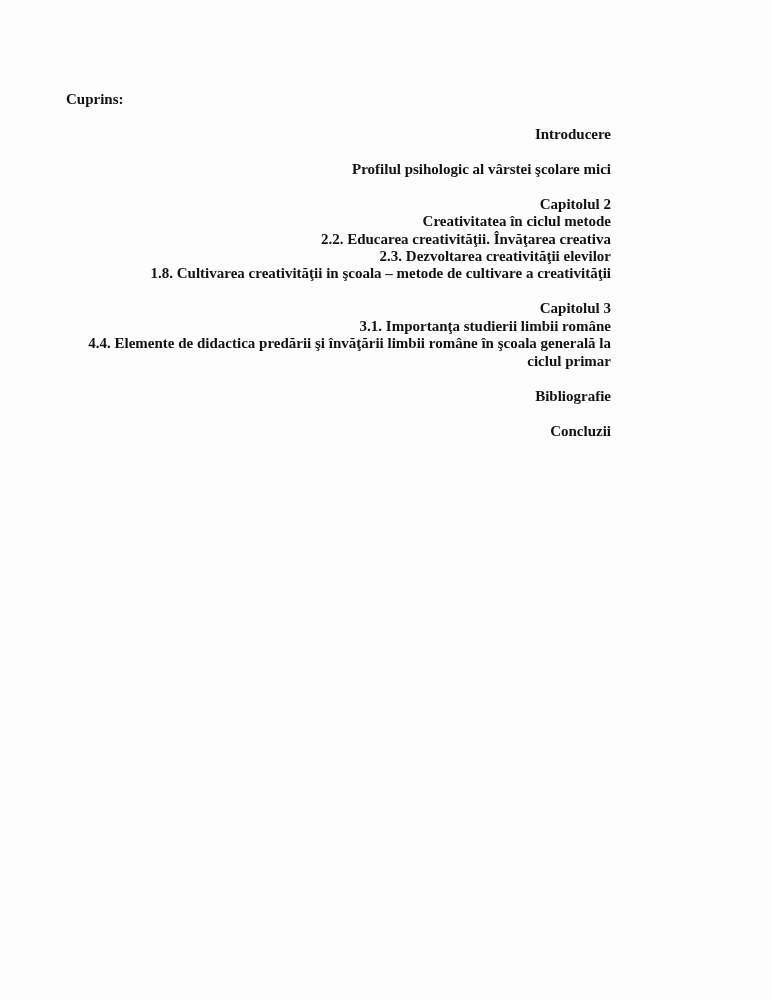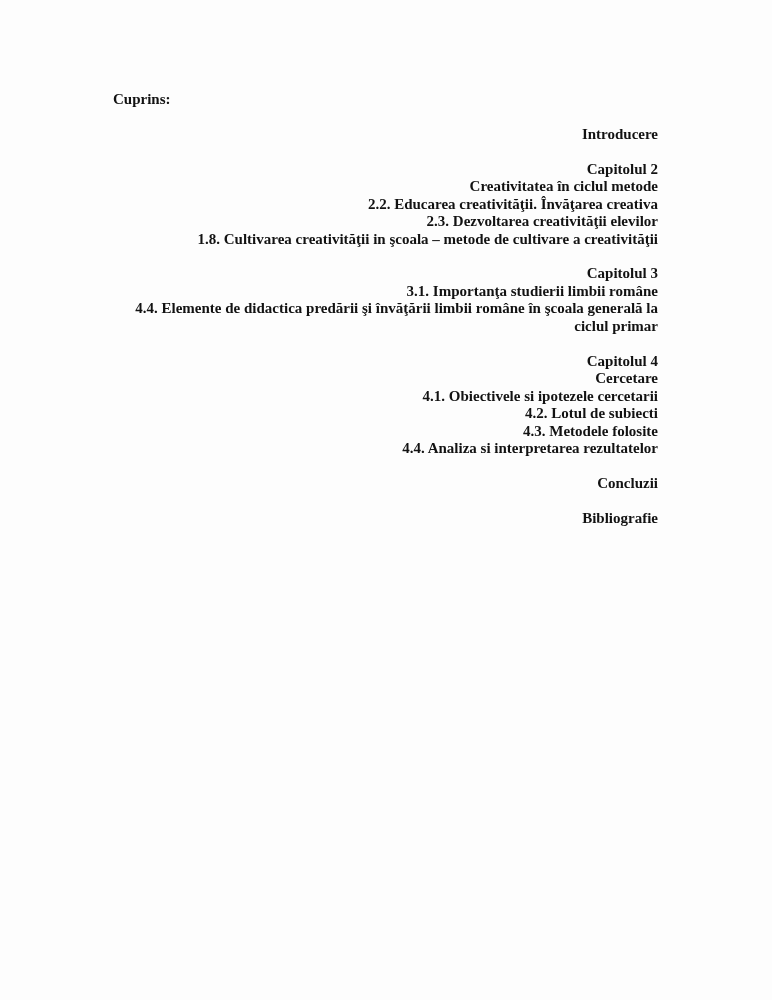--- a/index.html
+++ b/index.html
@@ -14,21 +14,21 @@
     position: relative;
   }
   .page {
     position: absolute;
     top: 0;
     left: 0;
     width: 772px;
     height: 855px;
     background: #fdfdfd;
     box-sizing: border-box;
-    padding: 91px 110px 0 113px;
+    padding: 91px 110px 0 66px;
     font-family: "Liberation Serif", "DejaVu Serif", serif;
     font-weight: bold;
     font-size: 15px;
     line-height: 17.45px;
     color: #121212;
     -webkit-font-smoothing: antialiased;
   }
   .line {
     margin: 0;
     padding: 0;
@@ -50,42 +50,35 @@
 </head>
 <body>
 
 <div class="page">
   <p class="line toc-title">Cuprins:</p>
   <div id="toc">
       <div class="toc-block">
         <p class="line">Introducere</p>
       </div>
       <div class="toc-block">
+        <p class="line">Profilul psihologic al vârstei şcolare mici</p>
       </div>
       <div class="toc-block">
         <p class="line">Capitolul 2</p>
         <p class="line">Creativitatea în ciclul metode</p>
         <p class="line">2.2. Educarea creativităţii. Învăţarea creativa</p>
         <p class="line">2.3. Dezvoltarea creativităţii elevilor</p>
         <p class="line">1.8. Cultivarea creativităţii in şcoala – metode de cultivare a creativităţii</p>
       </div>
       <div class="toc-block">
         <p class="line">Capitolul 3</p>
         <p class="line">3.1. Importanţa studierii limbii române</p>
         <p class="line">4.4. Elemente de didactica predării şi învăţării limbii române în şcoala generală la</p>
         <p class="line">ciclul primar</p>
       </div>
       <div class="toc-block">
-        <p class="line">Capitolul 4</p>
-        <p class="line">Cercetare</p>
-        <p class="line">4.1. Obiectivele si ipotezele cercetarii</p>
-        <p class="line">4.2. Lotul de subiecti</p>
-        <p class="line">4.3. Metodele folosite</p>
-        <p class="line">4.4. Analiza si interpretarea rezultatelor</p>
+        <p class="line">Bibliografie</p>
       </div>
       <div class="toc-block">
         <p class="line">Concluzii</p>
-      </div>
-      <div class="toc-block">
-        <p class="line">Bibliografie</p>
       </div>
     </div>
 </div>
 
 </body></html>

